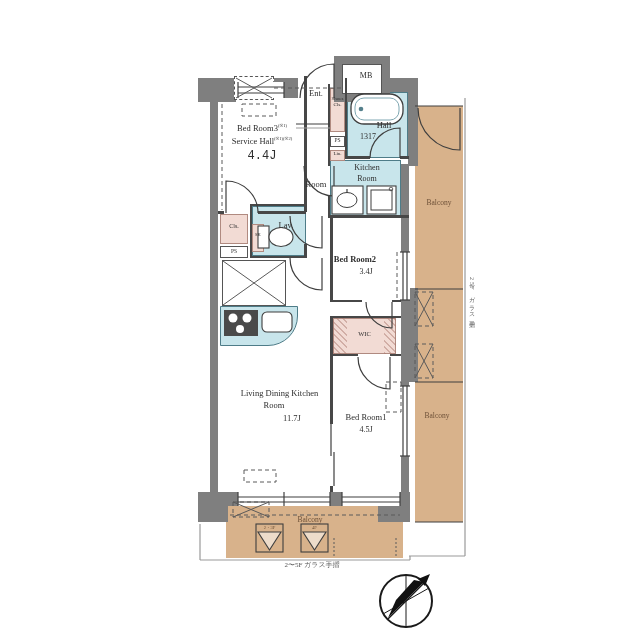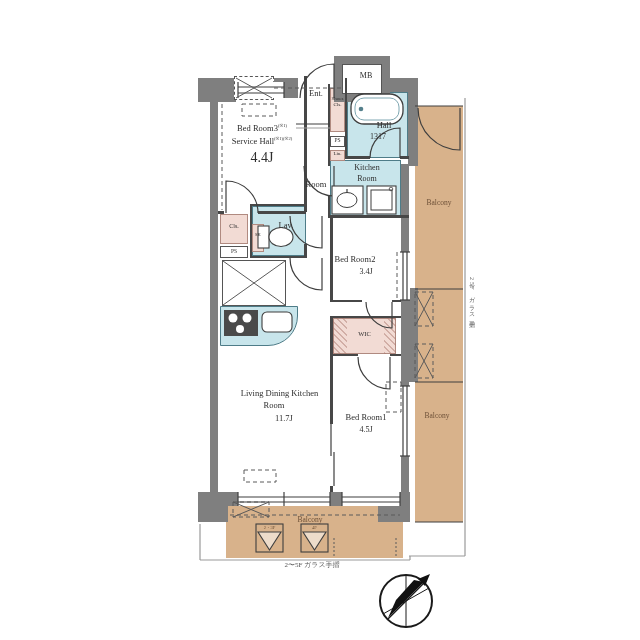--- a/index.html
+++ b/index.html
@@ -217,45 +217,45 @@
 
   <div class="lbl" style="left:342px;top:72px;width:48px;font-size:8px;">MB</div>
   <div class="lbl" style="left:298px;top:89px;width:36px;font-size:8.5px;">Ent.</div>
   <div class="lbl" style="left:329px;top:96px;width:17px;font-size:5px;">
     <span style="display:block;">Shoes</span>
     <span style="display:block;">Cls.</span>
   </div>
   <div class="lbl" style="left:330px;top:137px;width:15px;font-size:5.5px;">PS</div>
   <div class="lbl" style="left:330px;top:151px;width:15px;font-size:5px;">Lin.</div>
   <div class="lbl" style="left:368px;top:121px;width:32px;font-size:8.5px;">Hall</div>
-  <div class="lbl" style="left:362px;top:133px;width:32px;font-size:8px;font-family:Liberation Serif, serif;">1317</div>
+  <div class="lbl" style="left:352px;top:133px;width:32px;font-size:8px;font-family:Liberation Serif, serif;">1317</div>
   <div class="lbl" style="left:338px;top:164px;width:58px;font-size:8px;">Kitchen</div>
   <div class="lbl" style="left:338px;top:175px;width:58px;font-size:8px;">Room</div>
   <div class="lbl" style="left:300px;top:180px;width:32px;font-size:8.5px;">Room</div>
 
   <div class="lbl" style="left:212px;top:124px;width:100px;font-size:8.5px;">
     <span>Bed Room3</span><sup class="note">(※1)</sup>
   </div>
   <div class="lbl" style="left:206px;top:137px;width:112px;font-size:8.5px;">
     <span>Service Hall</span><sup class="note">(※1)(※2)</sup>
   </div>
-  <div class="lbl" style="left:212px;top:150px;width:100px;font-size:14px;">4.4J</div>
+  <div class="lbl" style="left:212px;top:150px;width:100px;font-size:12px;font-family:Liberation Mono, monospace;">4.4J</div>
 
   <div class="lbl" style="left:220px;top:223px;width:28px;font-size:6px;">Cls.</div>
   <div class="lbl" style="left:220px;top:248px;width:28px;font-size:5.5px;">PS</div>
   <div class="lbl" style="left:252px;top:233px;width:12px;font-size:4.5px;">SK</div>
   <div class="lbl" style="left:268px;top:221px;width:36px;font-size:8.5px;">Lav.</div>
 
-  <div class="lbl" style="left:331px;top:255px;width:48px;font-size:8.5px;">Bed Room2</div>
+  <div class="lbl" style="left:331px;top:255px;width:48px;font-size:8.5px;font-weight:bold;">Bed Room2</div>
   <div class="lbl" style="left:331px;top:268px;width:70px;font-size:8px;">3.4J</div>
   <div class="lbl" style="left:333px;top:330px;width:63px;font-size:6.5px;">WIC</div>
 
   <div class="lbl" style="left:218px;top:389px;width:123px;font-size:8.5px;">Living Dining Kitchen</div>
   <div class="lbl" style="left:218px;top:401px;width:112px;font-size:8.5px;">Room</div>
-  <div class="lbl" style="left:218px;top:414px;width:132px;font-size:8.5px;">11.7J</div>
+  <div class="lbl" style="left:226px;top:414px;width:132px;font-size:8.5px;">11.7J</div>
 
   <div class="lbl" style="left:331px;top:413px;width:70px;font-size:8.5px;">Bed Room1</div>
   <div class="lbl" style="left:331px;top:426px;width:70px;font-size:8px;">4.5J</div>
 
   <div class="lbl tanlbl" style="left:415px;top:199px;width:48px;font-size:7.5px;">Balcony</div>
   <div class="lbl tanlbl" style="left:413px;top:412px;width:48px;font-size:7.5px;">Balcony</div>
   <div class="lbl tanlbl" style="left:280px;top:516px;width:60px;font-size:7.5px;">Balcony</div>
   <div class="lbl tanlbl" style="left:257px;top:526px;width:25px;font-size:4.5px;">2・3F</div>
   <div class="lbl tanlbl" style="left:302px;top:526px;width:25px;font-size:4.5px;">4F</div>
 

